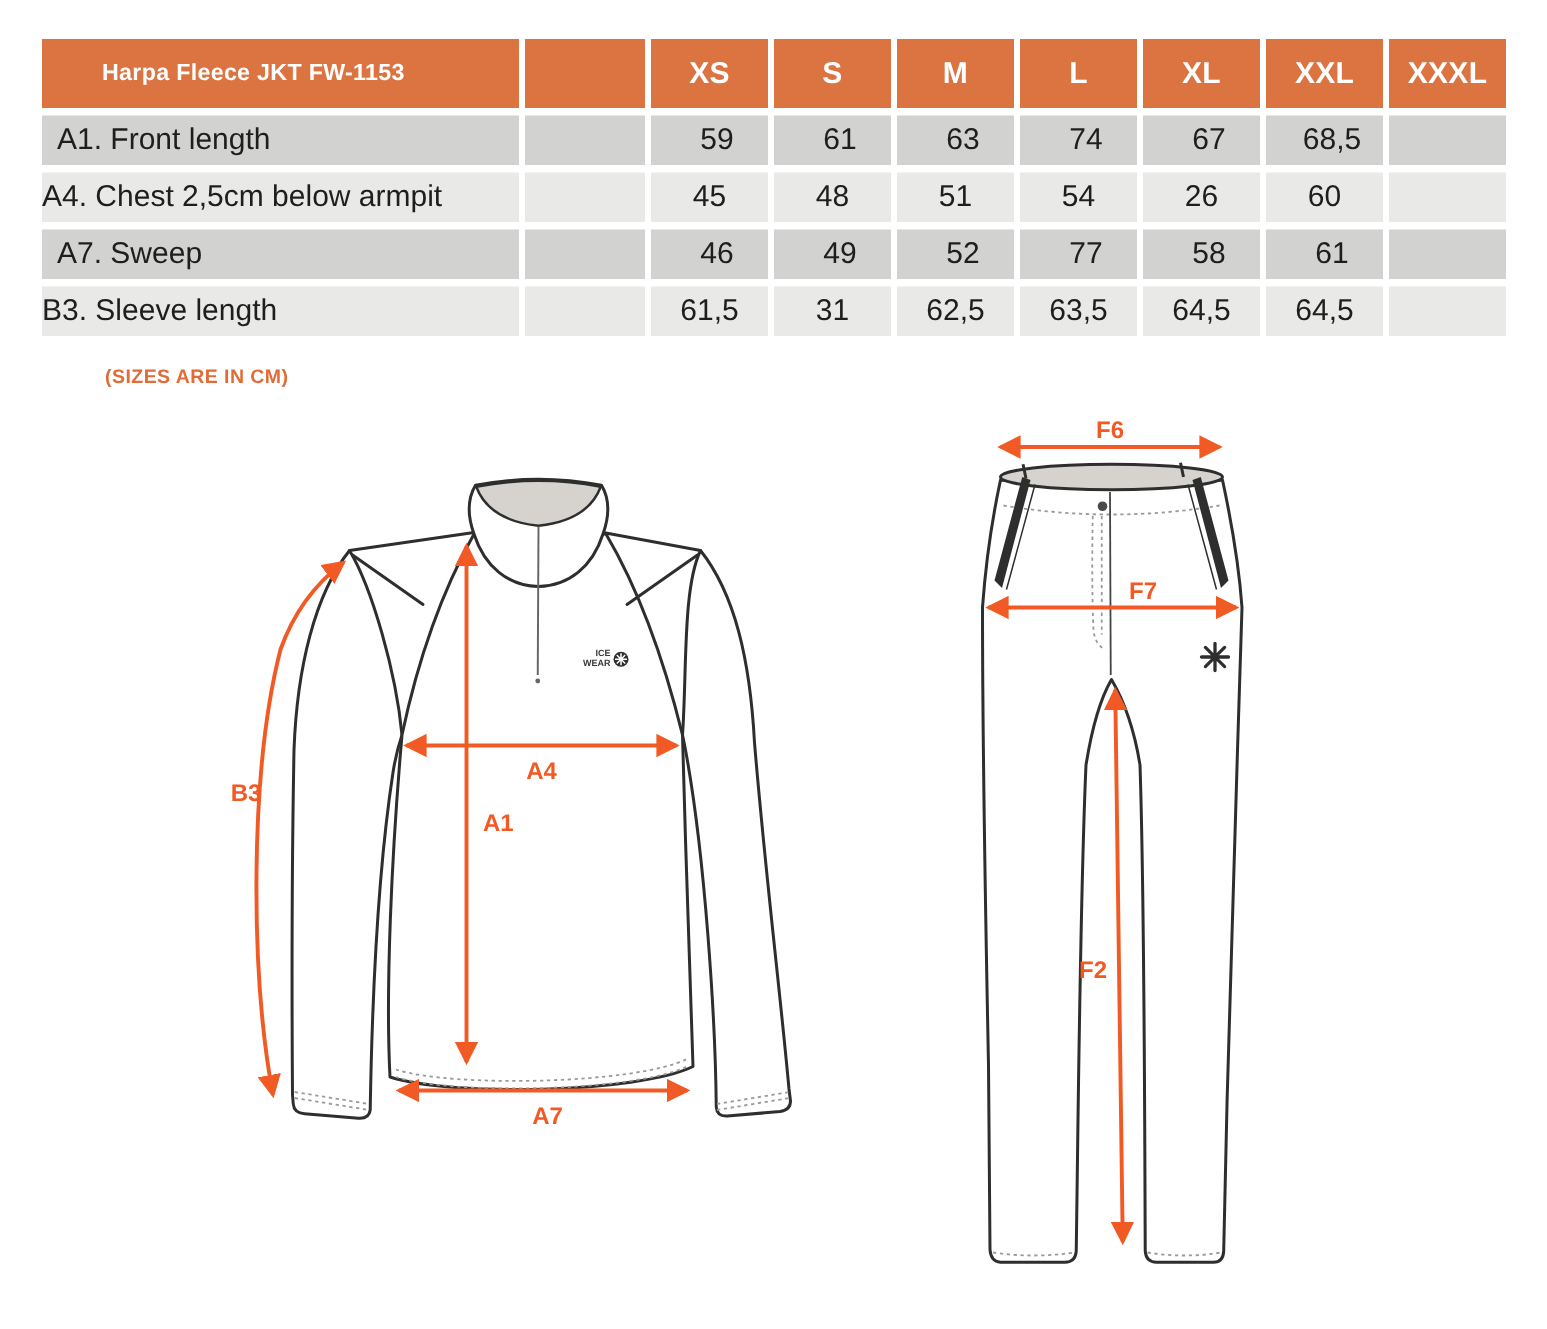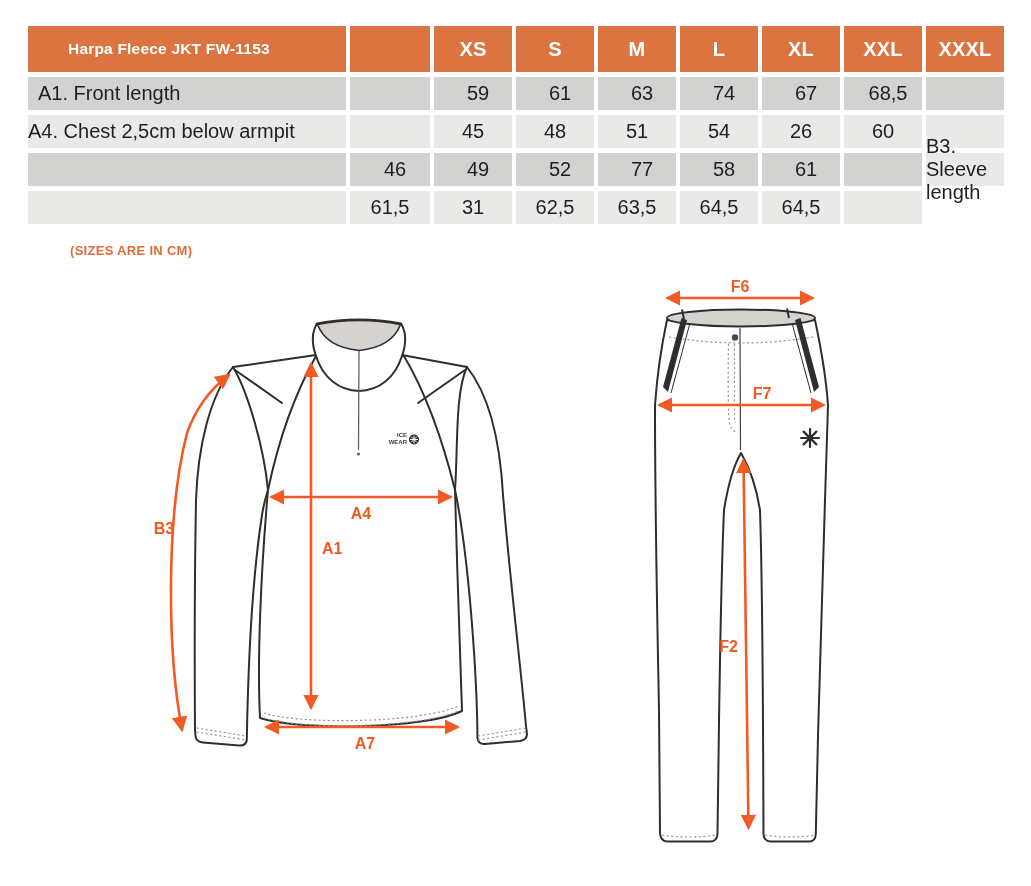--- a/index.html
+++ b/index.html
@@ -51,20 +51,21 @@
   <div class="cell label shade2">A4. Chest 2,5cm below armpit</div>
   <div class="cell shade2"></div>
   <div class="cell shade2">45</div>
   <div class="cell shade2">48</div>
   <div class="cell shade2">51</div>
   <div class="cell shade2">54</div>
   <div class="cell shade2">26</div>
   <div class="cell shade2">60</div>
   <div class="cell shade2"></div>
 
+  <div class="cell label shade1">A7. Sweep</div>
   <div class="cell shade1"></div>
   <div class="cell shade1">46</div>
   <div class="cell shade1">49</div>
   <div class="cell shade1">52</div>
   <div class="cell shade1">77</div>
   <div class="cell shade1">58</div>
   <div class="cell shade1">61</div>
   <div class="cell shade1"></div>
 
   <div class="cell label shade2">B3. Sleeve length</div>

